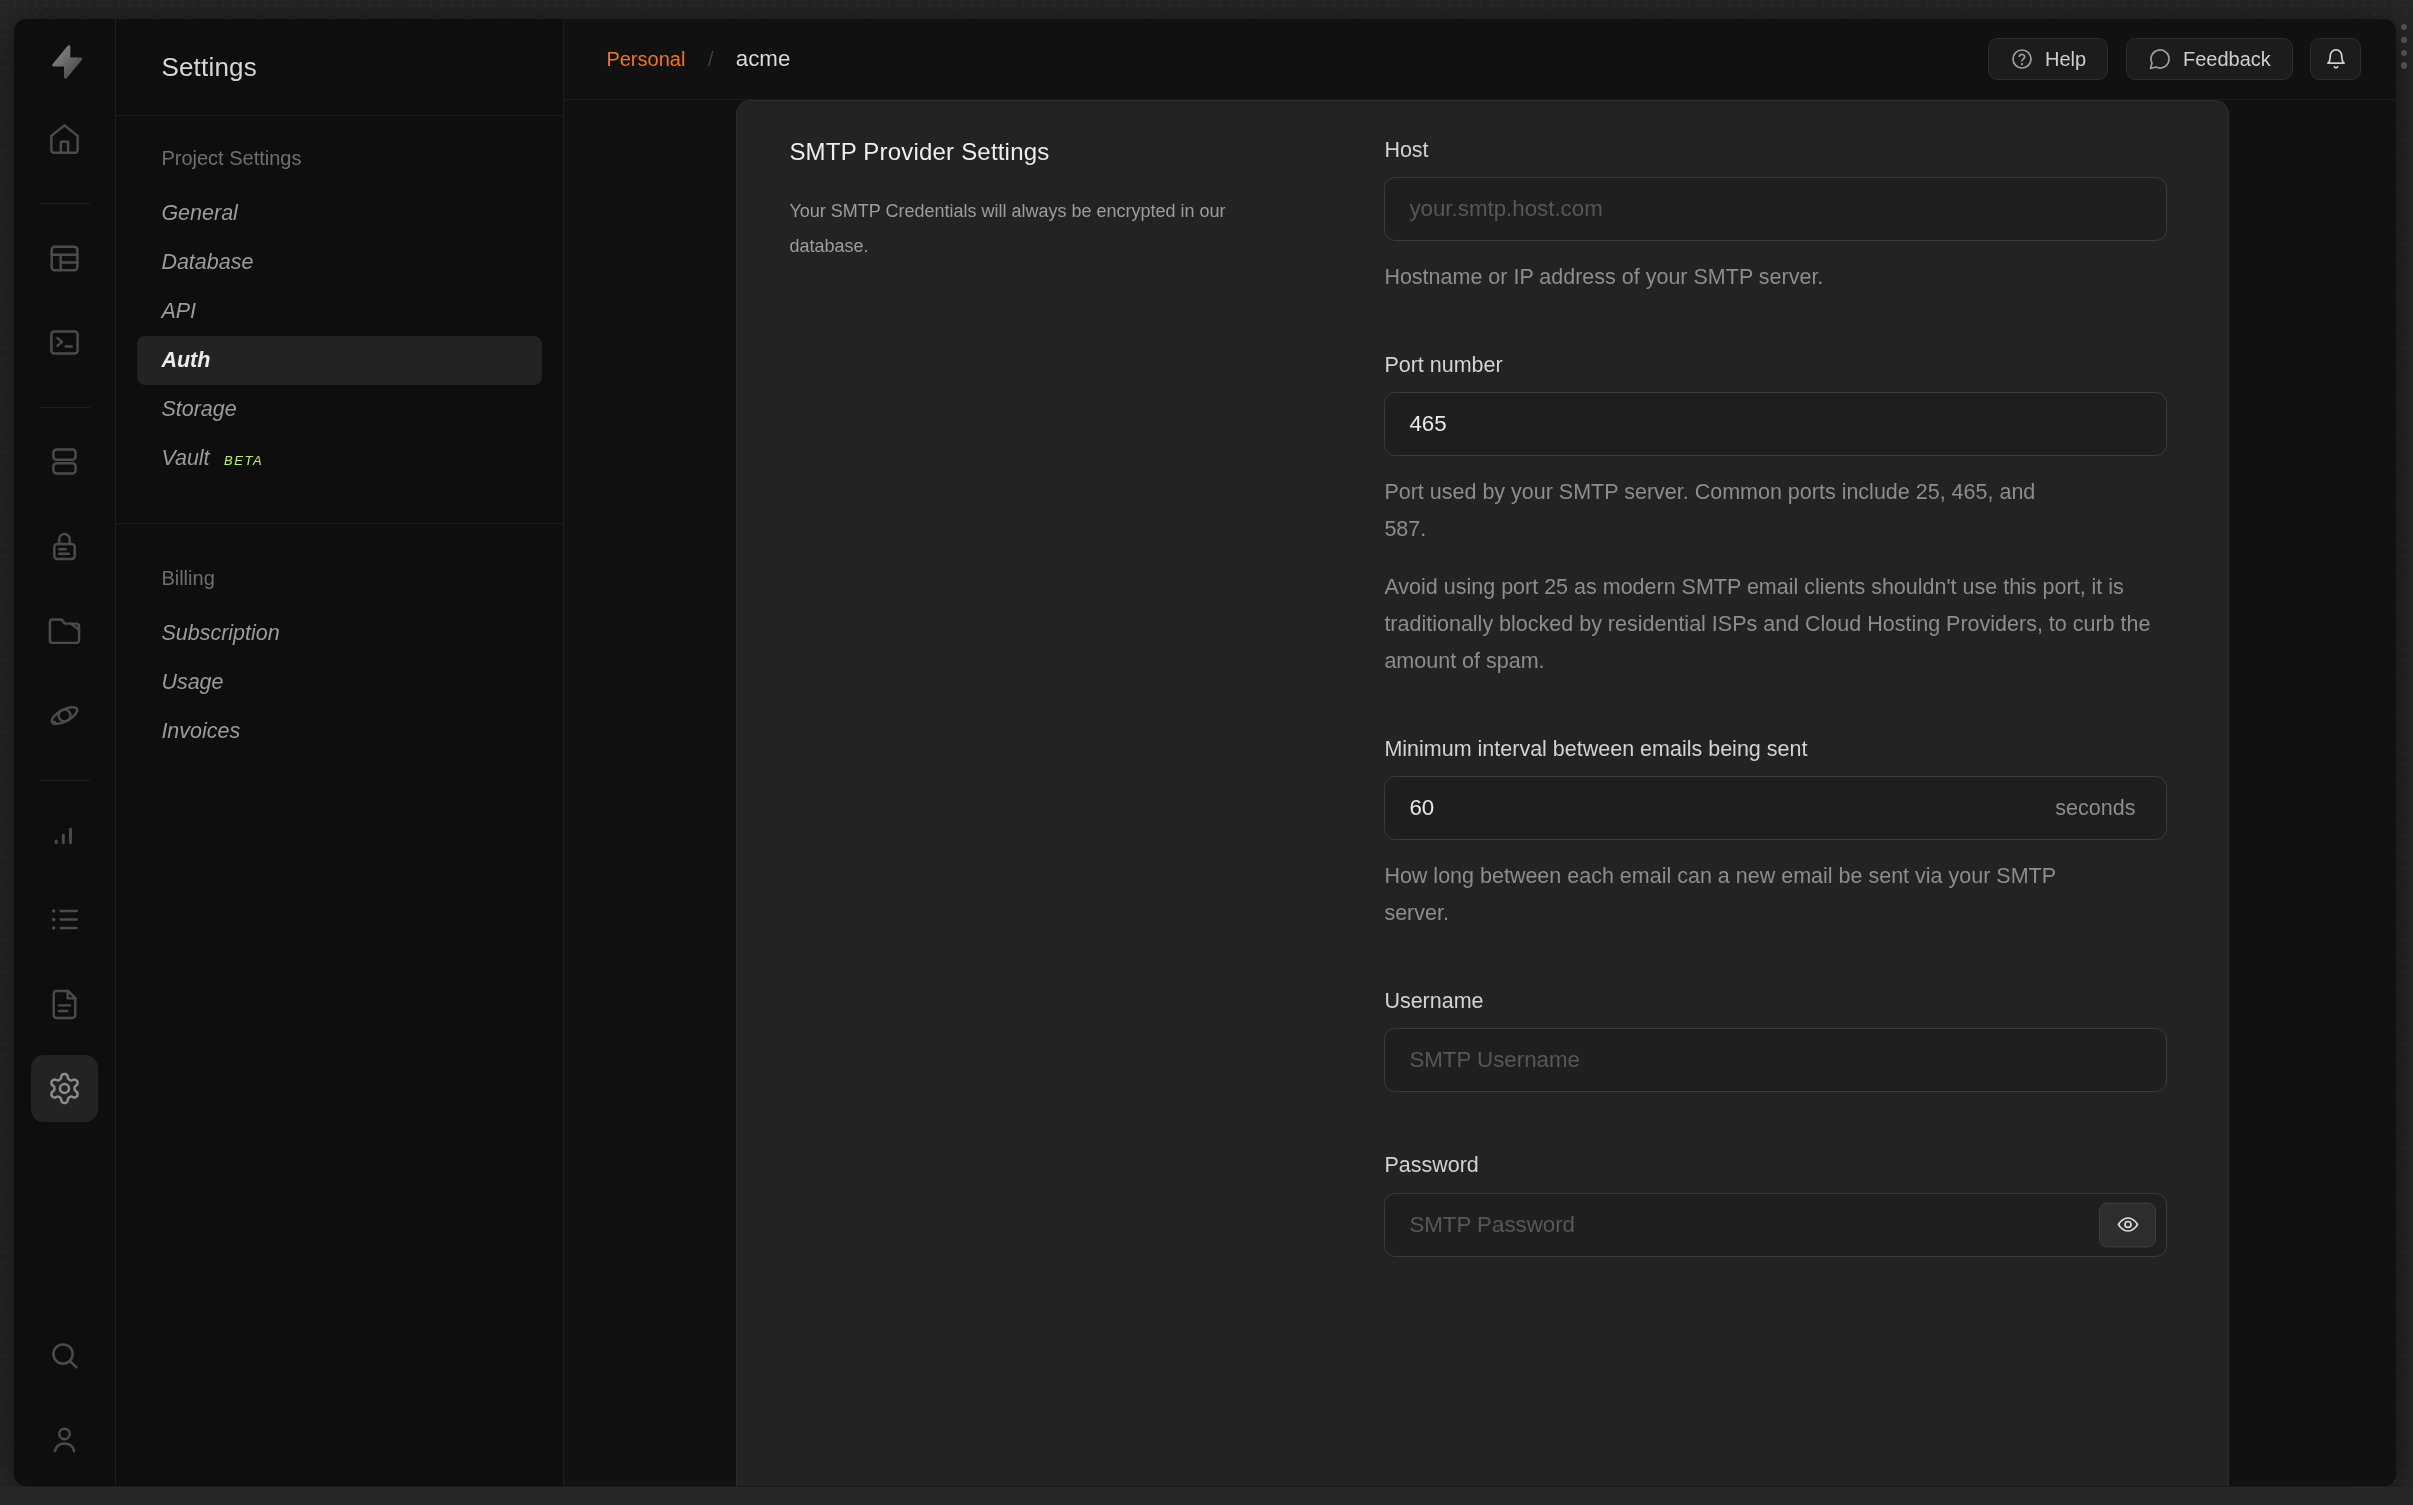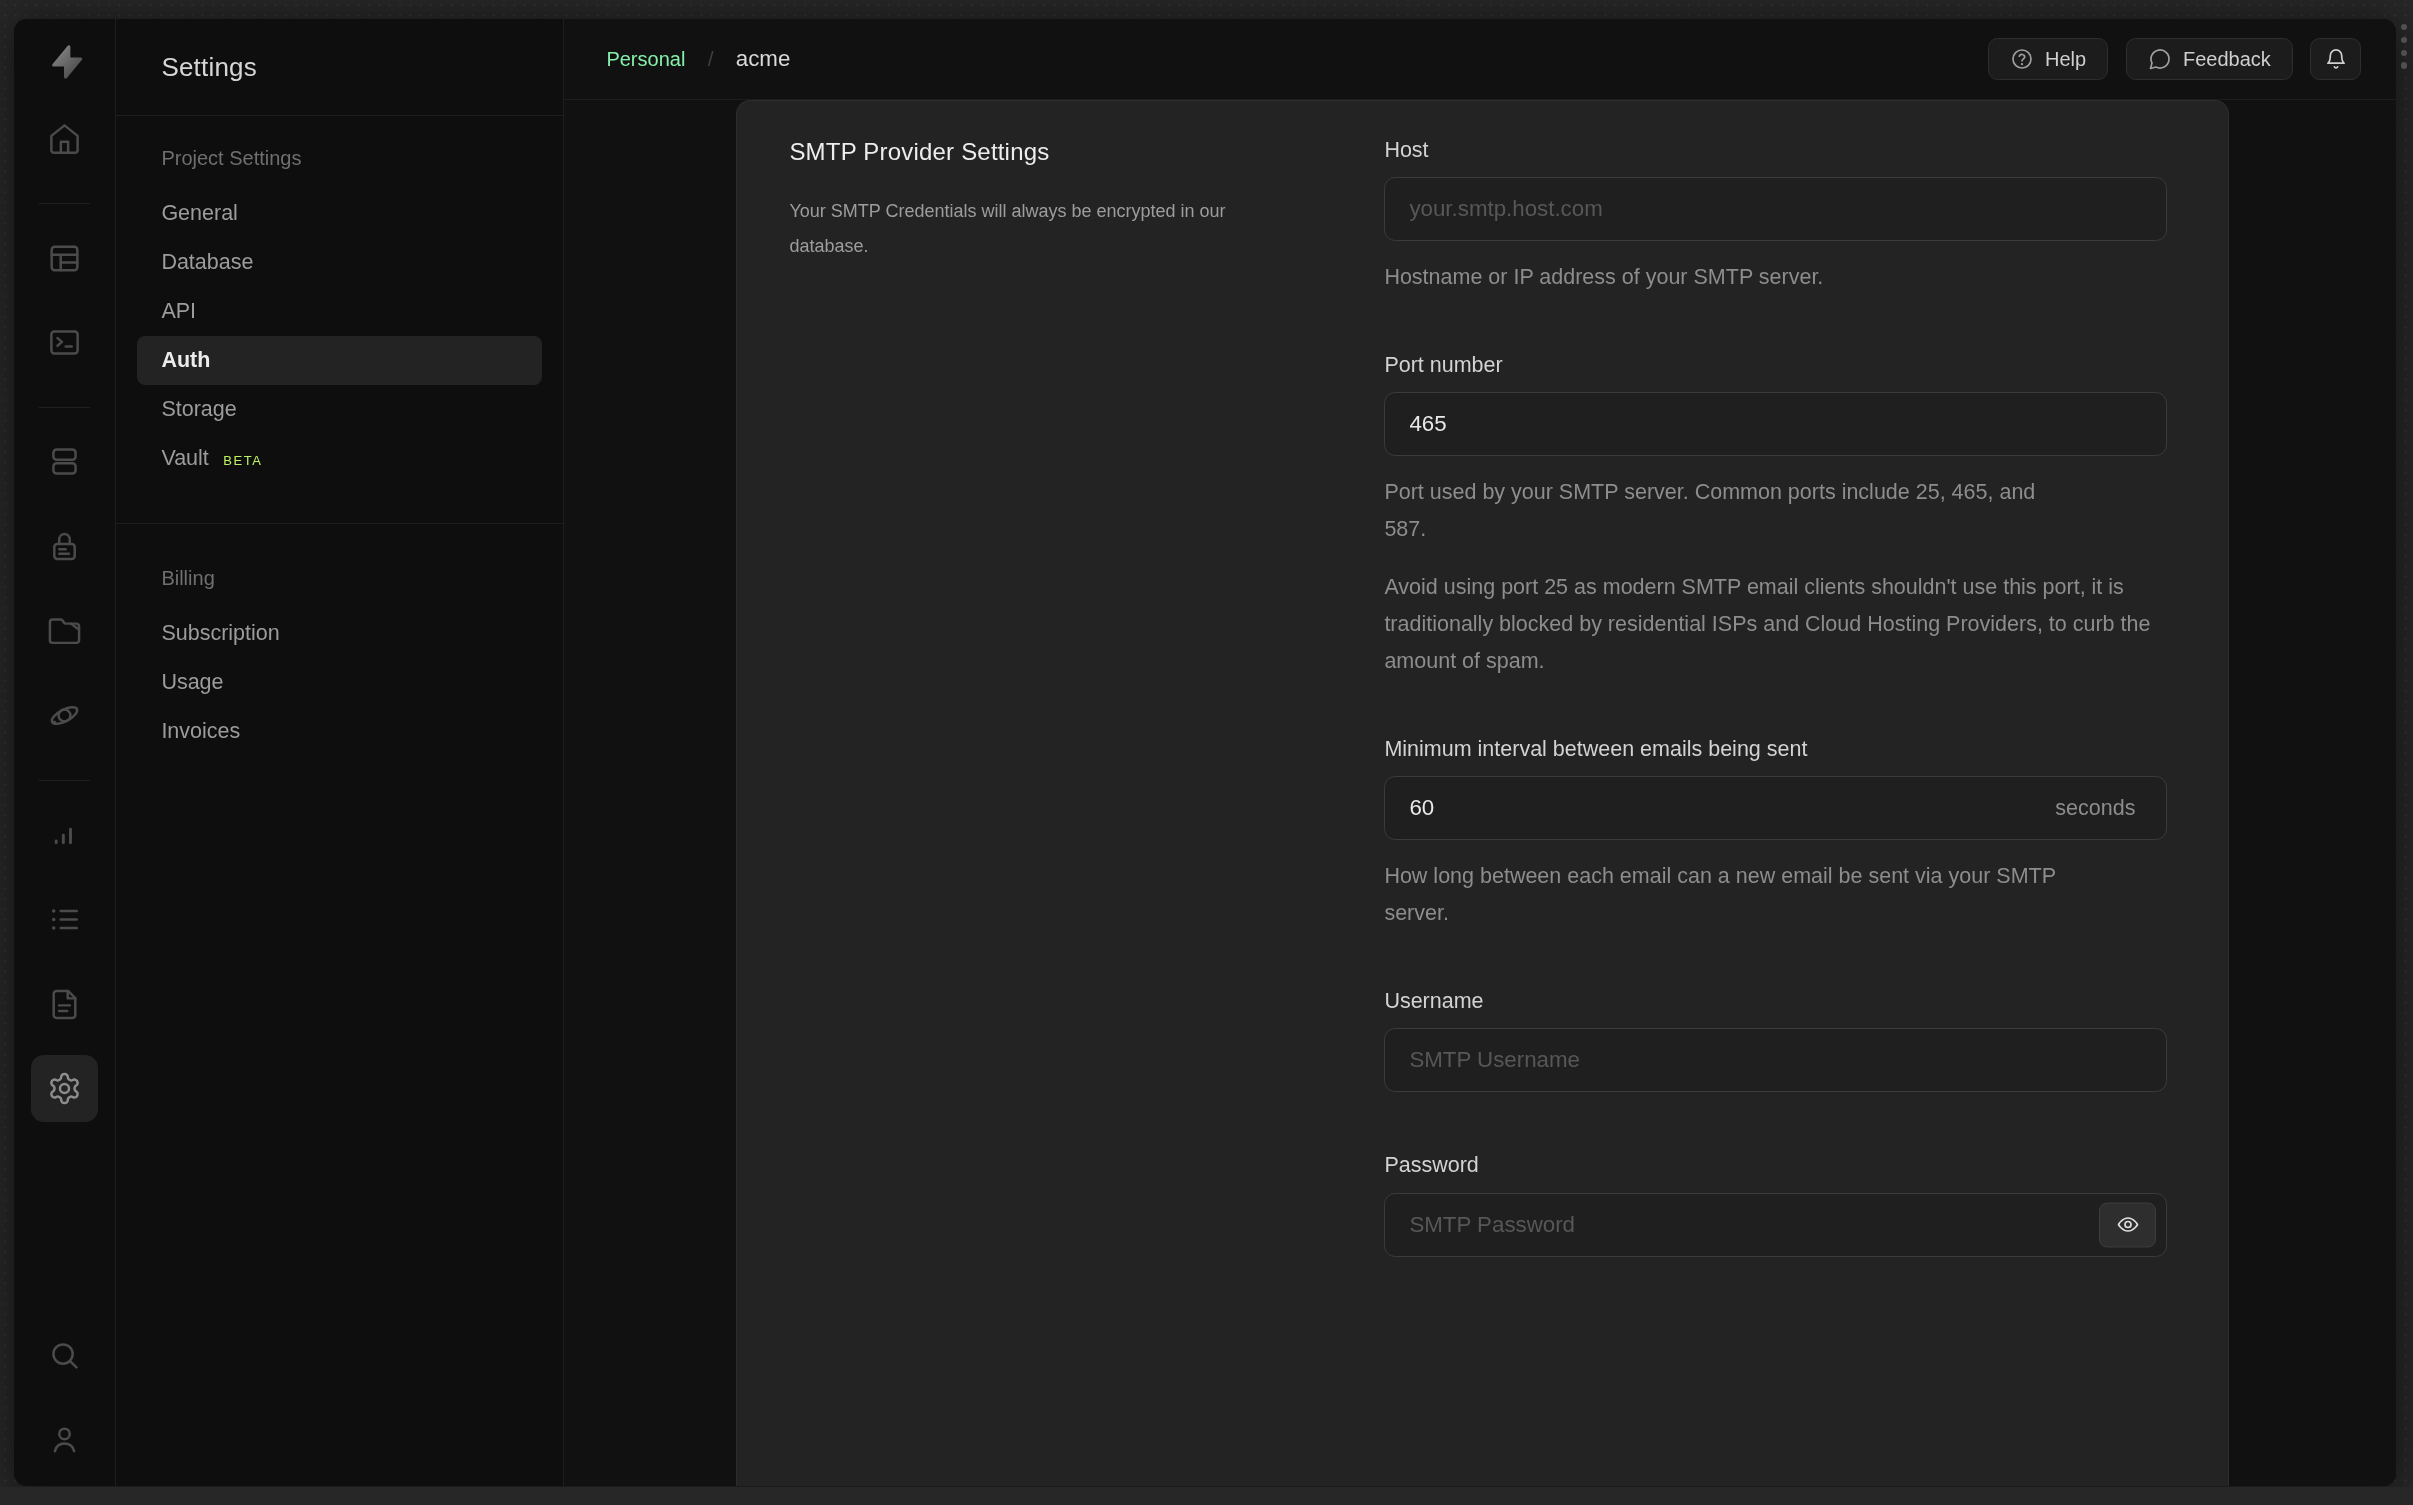--- a/index.html
+++ b/index.html
@@ -33,30 +33,30 @@
   .rail-spacer { flex:1; }
 
   
   .sidebar { width:448px; flex:none; background:#0e0e0e; border-right:0.8px solid #1e1e1e;
     display:flex; flex-direction:column; }
   .sb-header { height:97px; flex:none; border-bottom:0.8px solid #1e1e1e; display:flex; align-items:center; padding-left:45px; }
   .sb-header h1 { font-size:26px; font-weight:400; color:#d6d6d6; letter-spacing:0.2px; }
   .sb-nav { padding-top:30px; }
   .sb-section { font-size:20px; color:#6f6f6f; padding-left:45px; margin-bottom:19px; height:24px; line-height:24px; }
   .sb-list { list-style:none; }
-  .sb-item { height:49px; line-height:49px; padding-left:45px; font-size:21.5px; color:#9c9c9c; cursor:pointer; }
+  .sb-item { height:49px; line-height:49px; padding-left:45px; font-size:21.5px; color:#9c9c9c; cursor:pointer;font-style:italic; }
   .sb-item.active { margin:0 21px; padding-left:24px; background:#232323; border-radius:8px; color:#ececec; font-weight:700; }
   .sb-badge { font-size:13px; color:#bef264; margin-left:14.4px; letter-spacing:1.6px; }
   .sb-rule { height:0.8px; background:#1d1d1d; margin-top:40px; margin-bottom:42px; }
 
   
   .main { flex:1; display:flex; flex-direction:column; min-width:0; background:#111111; }
   .topbar { height:81px; flex:none; border-bottom:0.8px solid #1d1d1d;
     display:flex; align-items:center; padding:0 35px 0 42px; }
-  .crumb-org { font-size:20px; color:#86efac; cursor:pointer; }
+  .crumb-org { font-size:20px; color:#f97316; cursor:pointer; }
   .crumb-sep { font-size:21px; color:#3f3f3f; margin:0 22.3px; }
   .crumb-project { font-size:22.3px; color:#dadada; cursor:pointer; }
   .topbar-actions { margin-left:auto; display:flex; align-items:center; gap:17.6px; }
   .tb-btn { height:42px; display:inline-flex; align-items:center; gap:11.2px; padding:0 21px;
     background:#1c1c1d; border:0.8px solid #2e2e2e; border-radius:9.6px; color:#cfcfcf; font-size:20px;
     font-family:"Liberation Sans", sans-serif; cursor:pointer; }
   .tb-btn svg { width:24px; height:24px; color:#9f9f9f; }
   .tb-icon-btn { width:51px; padding:0; justify-content:center; }
   .tb-icon-btn svg { color:#cfcfcf; }
 

